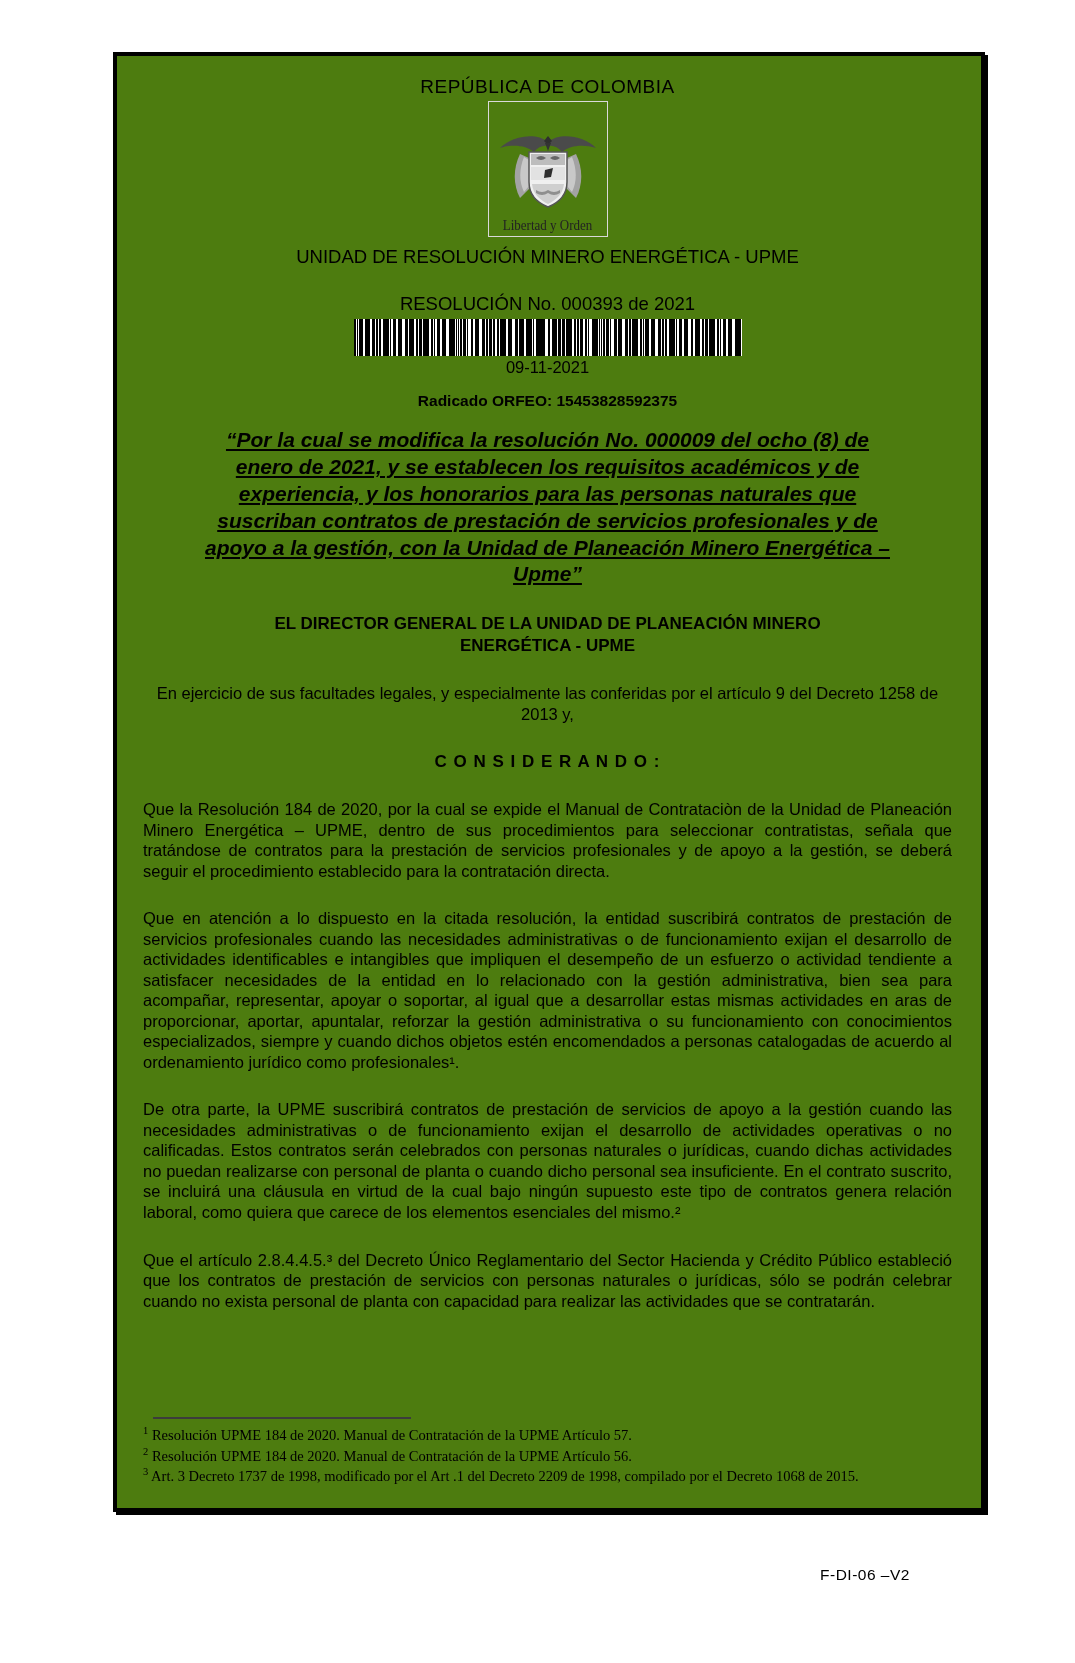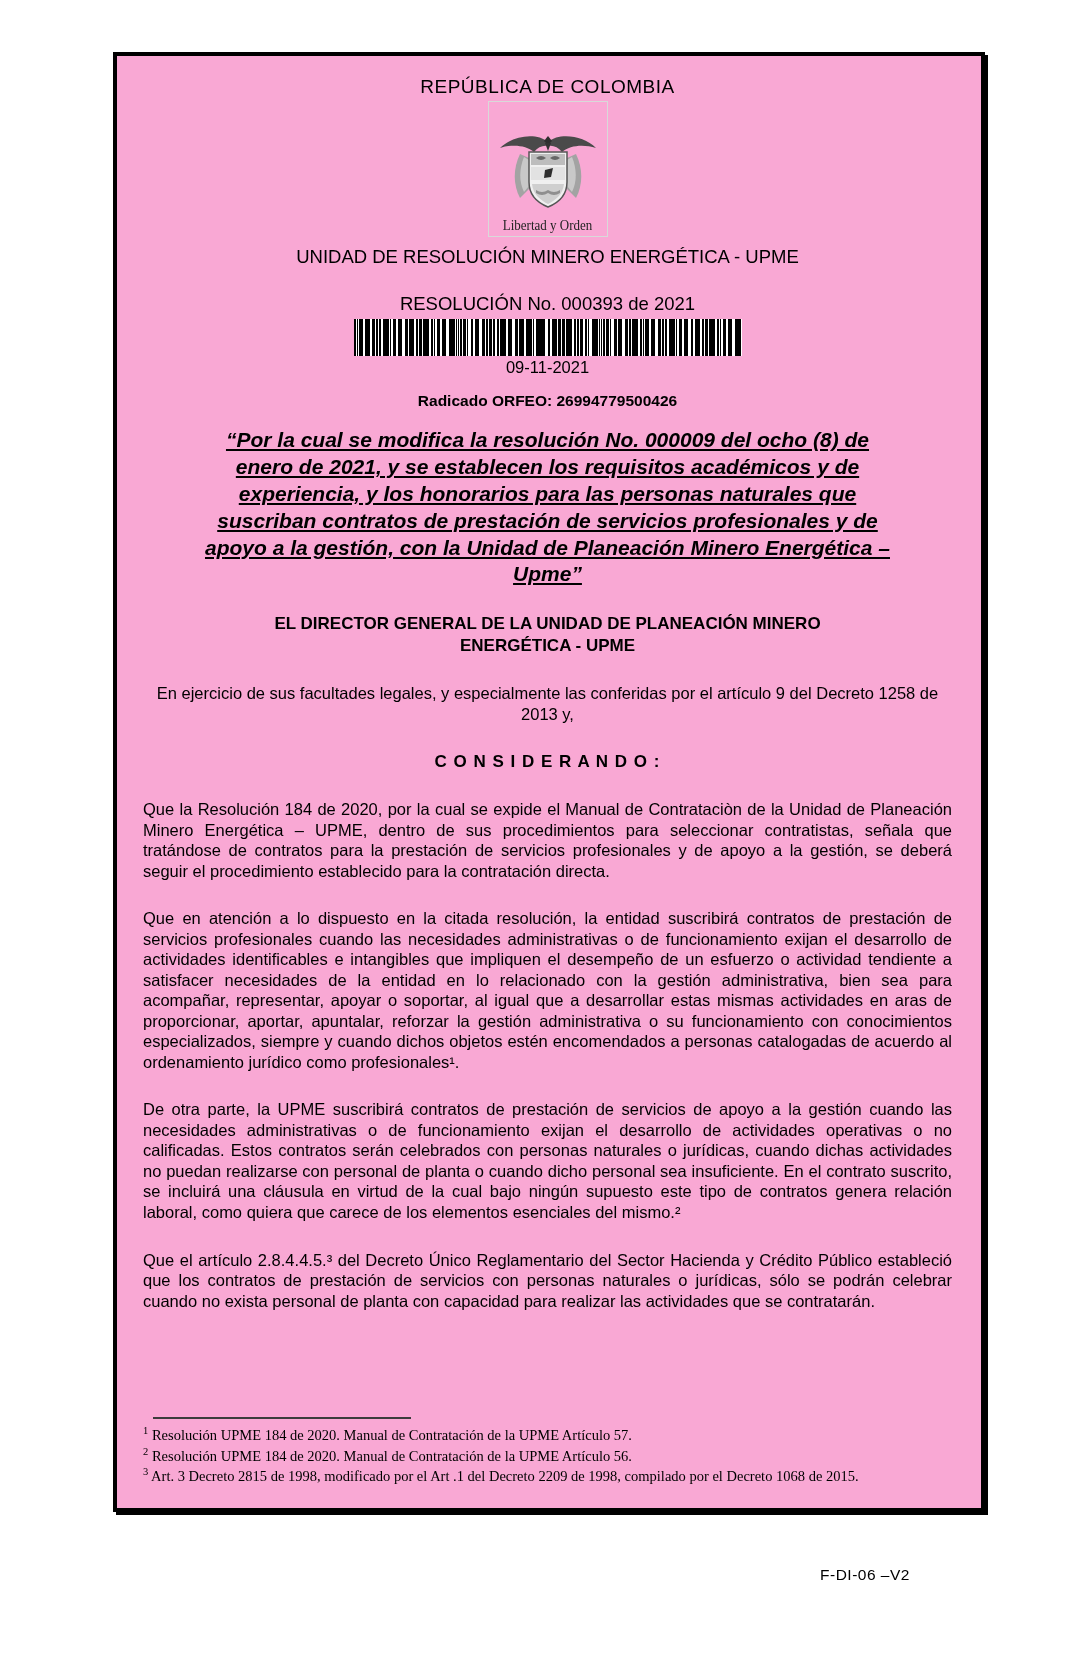--- a/index.html
+++ b/index.html
@@ -10,21 +10,21 @@
     font-family: "Liberation Sans", sans-serif;
     color: #000;
     overflow: hidden;
   }
   .page-frame {
     position: absolute;
     left: 113px; top: 52px;
     width: 872px; height: 1460px;
     border: 4px solid #000;
     box-shadow: 3px 3px 0 #000;
-    background: #f9a8d4;
+    background: #4d7c0f;
     padding: 14px 29px 0 26px;
   }
   .center { text-align: center; }
 
   .republic {
     margin-top: 6px;
     font-size: 19px;
     letter-spacing: 0.5px;
   }
   .crest-box {
@@ -165,37 +165,37 @@
   </div>
 
   <div class="entity center">UNIDAD DE RESOLUCIÓN MINERO ENERGÉTICA - UPME</div>
 
   <div class="res-title center">RESOLUCIÓN No. 000393 de 2021</div>
 
   <div class="barcode"></div>
 
   <div class="barcode-date center">09-11-2021</div>
 
-  <div class="radicado center">Radicado ORFEO: 26994779500426</div>
+  <div class="radicado center">Radicado ORFEO: 15453828592375</div>
 
   <div class="subject">“Por la cual se modifica la resolución No. 000009 del ocho (8) de enero de 2021, y se establecen los requisitos académicos y de experiencia, y los honorarios para las personas naturales que suscriban contratos de prestación de servicios profesionales y de apoyo a la gestión, con la Unidad de Planeación Minero Energética – Upme”</div>
 
   <div class="issuer">EL DIRECTOR GENERAL DE LA UNIDAD DE PLANEACIÓN MINERO ENERGÉTICA - UPME</div>
 
   <div class="legal-basis">En ejercicio de sus facultades legales, y especialmente las conferidas por el artículo 9 del Decreto 1258 de 2013 y,</div>
 
   <div class="considerando">C O N S I D E R A N D O :</div>
 
   <div class="body-par">Que la Resolución 184 de 2020, por la cual se expide el Manual de Contrataciòn de la Unidad de Planeación Minero Energética – UPME, dentro de sus procedimientos para seleccionar contratistas, señala que tratándose de contratos para la prestación de servicios profesionales y de apoyo a la gestión, se deberá seguir el procedimiento establecido para la contratación directa.</div>
   <div class="body-par">Que en atención a lo dispuesto en la citada resolución, la entidad suscribirá contratos de prestación de servicios profesionales cuando las necesidades administrativas o de funcionamiento exijan el desarrollo de actividades identificables e intangibles que impliquen el desempeño de un esfuerzo o actividad tendiente a satisfacer necesidades de la entidad en lo relacionado con la gestión administrativa, bien sea para acompañar, representar, apoyar o soportar, al igual que a desarrollar estas mismas actividades en aras de proporcionar, aportar, apuntalar, reforzar la gestión administrativa o su funcionamiento con conocimientos especializados, siempre y cuando dichos objetos estén encomendados a personas catalogadas de acuerdo al ordenamiento jurídico como profesionales¹.</div>
   <div class="body-par">De otra parte, la UPME suscribirá contratos de prestación de servicios de apoyo a la gestión cuando las necesidades administrativas o de funcionamiento exijan el desarrollo de actividades operativas o no calificadas. Estos contratos serán celebrados con personas naturales o jurídicas, cuando dichas actividades no puedan realizarse con personal de planta o cuando dicho personal sea insuficiente. En el contrato suscrito, se incluirá una cláusula en virtud de la cual bajo ningún supuesto este tipo de contratos genera relación laboral, como quiera que carece de los elementos esenciales del mismo.²</div>
   <div class="body-par">Que el artículo 2.8.4.4.5.³ del Decreto Único Reglamentario del Sector Hacienda y Crédito Público estableció que los contratos de prestación de servicios con personas naturales o jurídicas, sólo se podrán celebrar cuando no exista personal de planta con capacidad para realizar las actividades que se contratarán.</div>
 
   <div class="footnotes">
     <div class="fn-rule"></div>
     <div class="fn-item"><sup>1</sup><span> Resolución UPME 184 de 2020. Manual de Contratación de la UPME Artículo 57.</span></div>
     <div class="fn-item"><sup>2</sup><span> Resolución UPME 184 de 2020. Manual de Contratación de la UPME Artículo 56.</span></div>
-    <div class="fn-item"><sup>3</sup><span> Art. 3 Decreto 2815 de 1998, modificado por el Art .1 del Decreto 2209 de 1998, compilado por el Decreto 1068 de 2015.</span></div>
+    <div class="fn-item"><sup>3</sup><span> Art. 3 Decreto 1737 de 1998, modificado por el Art .1 del Decreto 2209 de 1998, compilado por el Decreto 1068 de 2015.</span></div>
   </div>
 
 </div>
 
 <div class="footer-code">F-DI-06 –V2</div>
 
 </body></html>

